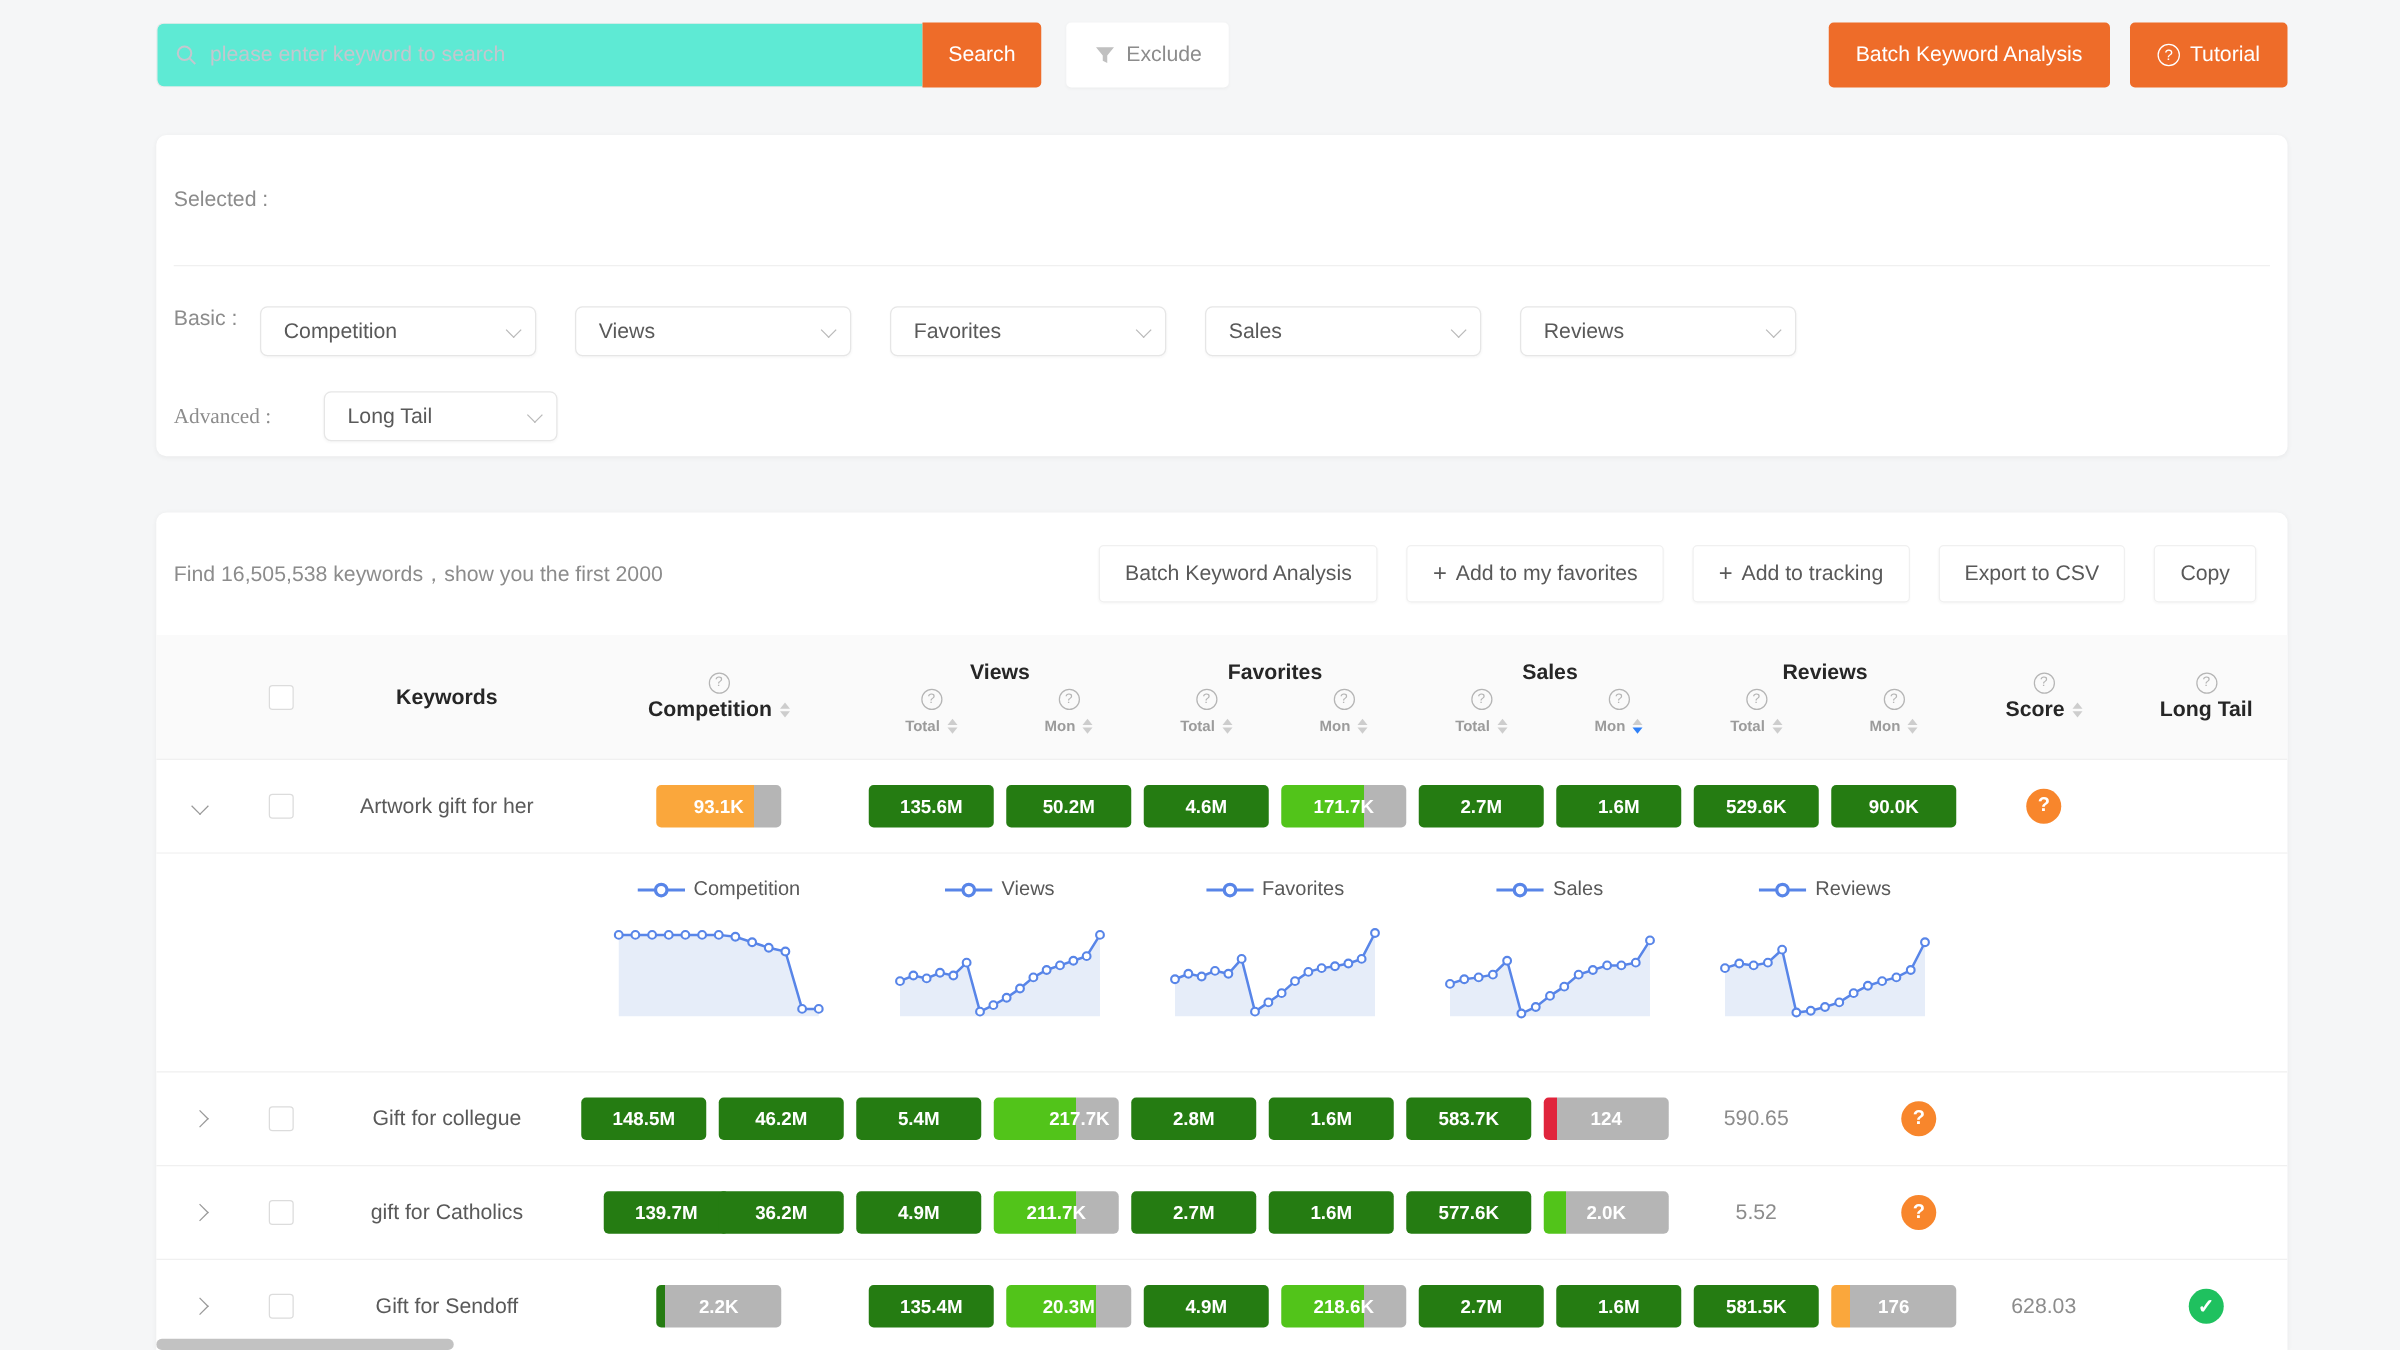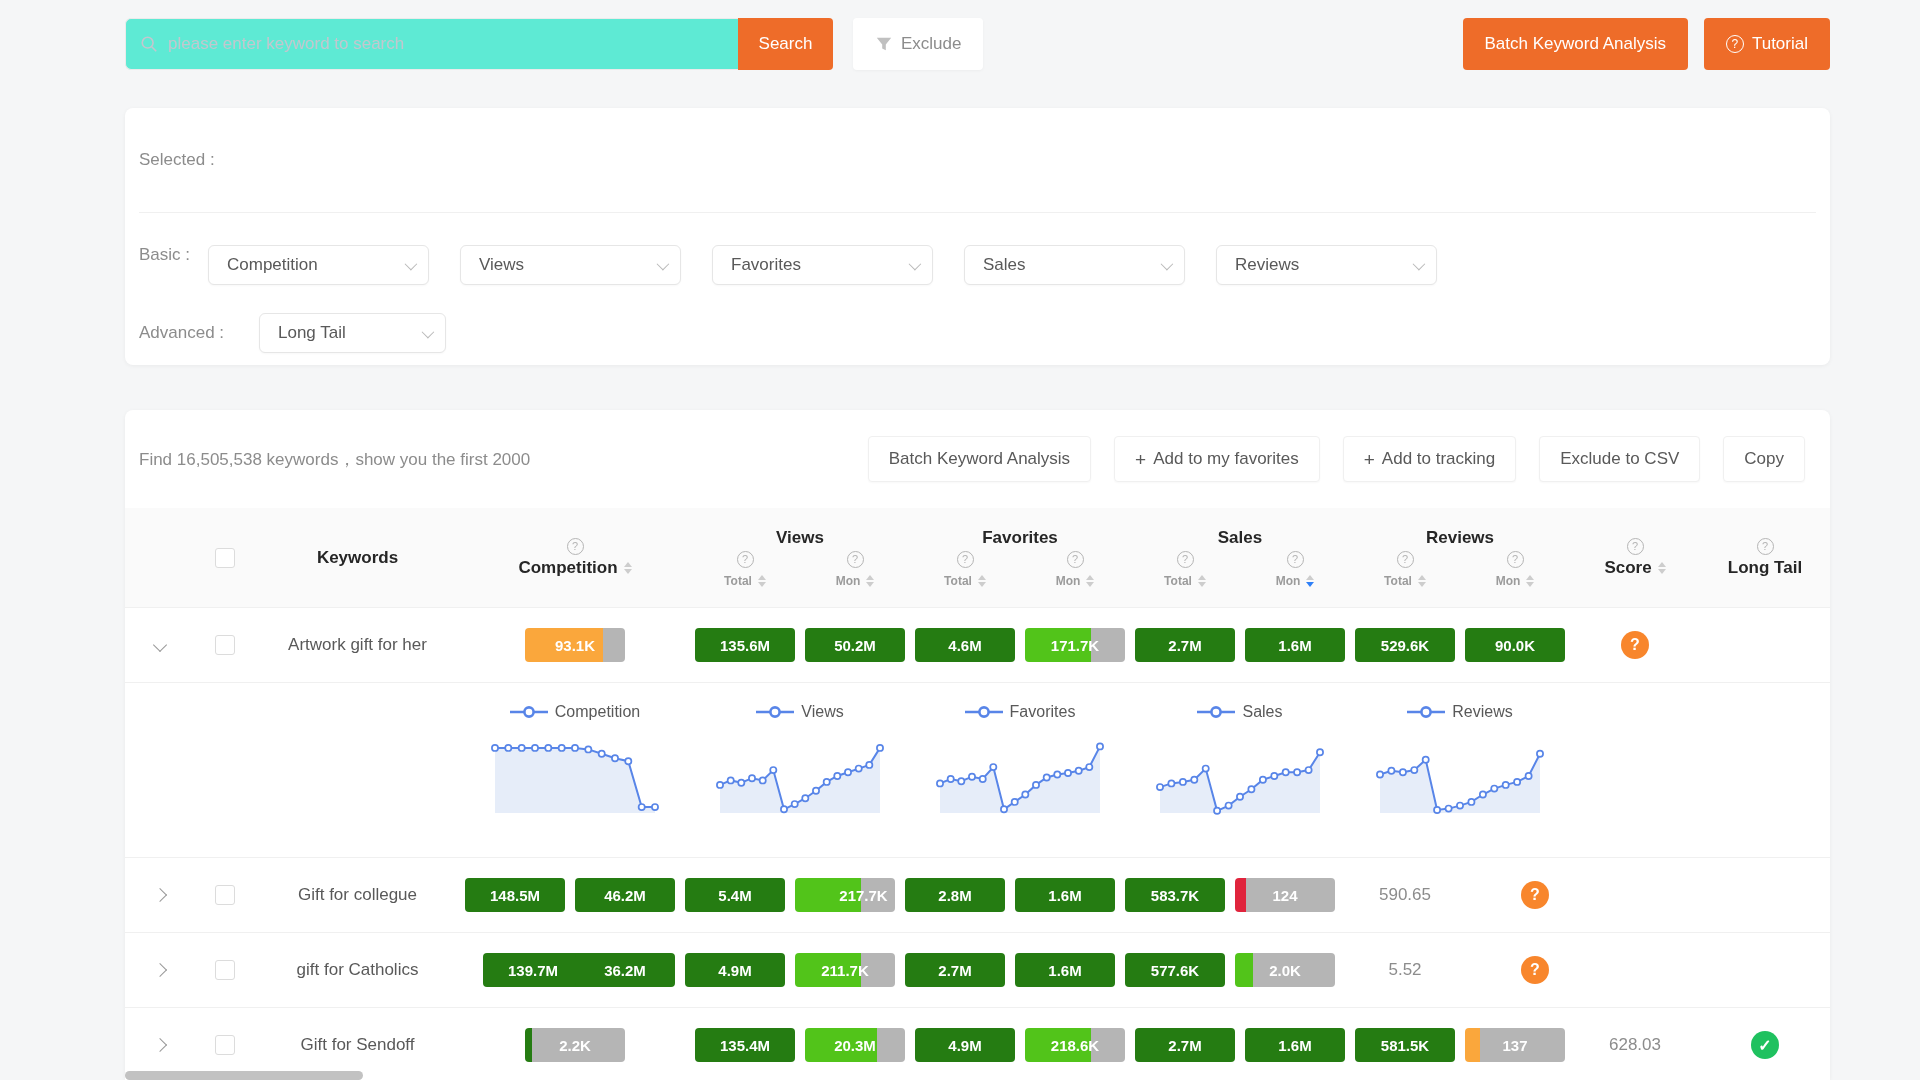--- a/index.html
+++ b/index.html
@@ -33,21 +33,21 @@
 
   
   .card { background:#fff; border-radius:8px; box-shadow:0 1px 4px rgba(0,0,0,.05); }
   .filter-card { position:absolute; left:125px; top:108px; width:1705px; height:257px;
     padding:0 14px; }
   .selected-row { height:105px; display:flex; align-items:center;
     border-bottom:1px solid #f0f0f0; font-size:17px; color:#8c8c8c; }
   .basic-row { margin-top:32px; display:flex; font-size:17px; color:#8c8c8c; }
   .basic-row .lbl { width:69px; }
   .adv-row { margin-top:28px; display:flex; align-items:center; font-size:17px; color:#8c8c8c; }
-  .adv-row .lbl { width:120px; }
+  .adv-row .lbl { width:120px;font-family:Liberation Serif, serif; }
   .dropdown { height:40px; background:#fff; border:1px solid #e6e6e6; border-radius:6px;
     display:flex; align-items:center; justify-content:space-between; padding:0 14px 0 18px;
     color:#595959; font-size:17px; cursor:pointer; box-shadow:0 1px 2px rgba(0,0,0,.03); }
   .dd-basic { width:221px; margin-right:31px; }
   .dd-adv { width:187px; }
   .chev-down-sm { width:9px; height:9px; border-right:1.5px solid #b9b9b9;
     border-bottom:1.5px solid #b9b9b9; transform:rotate(45deg) translateY(-2px); }
 
   
   .results-card { position:absolute; left:125px; top:410px; width:1705px; height:670px;
@@ -184,21 +184,21 @@
     <div class="actions">
       <button class="btn-action">Batch Keyword Analysis</button>
       <button class="btn-action">
         <span class="plus">+</span>
         <span>Add to my favorites</span>
       </button>
       <button class="btn-action">
         <span class="plus">+</span>
         <span>Add to tracking</span>
       </button>
-      <button class="btn-action">Exclude to CSV</button>
+      <button class="btn-action">Export to CSV</button>
       <button class="btn-action">Copy</button>
     </div>
   </div>
 
   <div class="thead">
     <div class="col c-expand"></div>
     <div class="col c-check">
         <span class="checkbox"></span>
       </div>
     <div class="col c-keyword">
@@ -632,21 +632,21 @@
     <div class="col c-metric">
         <span class="badge" style="background: rgb(37, 124, 18);">2.7M</span>
       </div>
     <div class="col c-metric">
         <span class="badge" style="background: rgb(37, 124, 18);">1.6M</span>
       </div>
     <div class="col c-metric">
         <span class="badge" style="background: rgb(37, 124, 18);">581.5K</span>
       </div>
     <div class="col c-metric">
-        <span class="badge" style="background: linear-gradient(to right, rgb(250, 167, 60) 15%, rgb(181, 181, 181) 15%);">137</span>
+        <span class="badge" style="background: linear-gradient(to right, rgb(250, 167, 60) 15%, rgb(181, 181, 181) 15%);">176</span>
       </div>
     <div class="col c-score">
         <span class="score">628.03</span>
       </div>
     <div class="col c-lt">
         <span class="lt-ico lt-check">✓</span>
       </div>
   </div>
 
   <div class="hscroll-thumb"></div>

